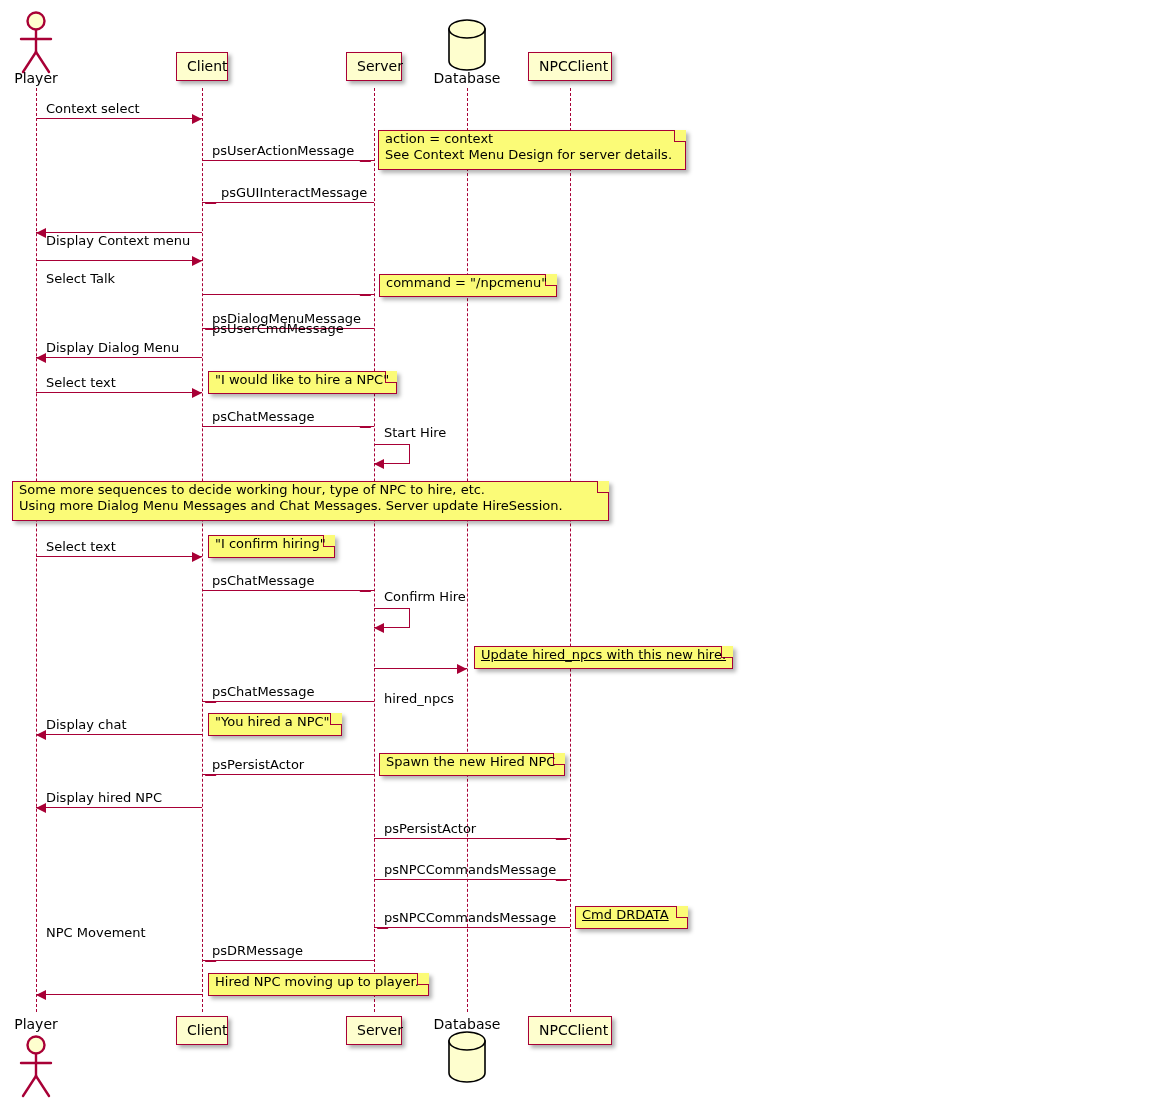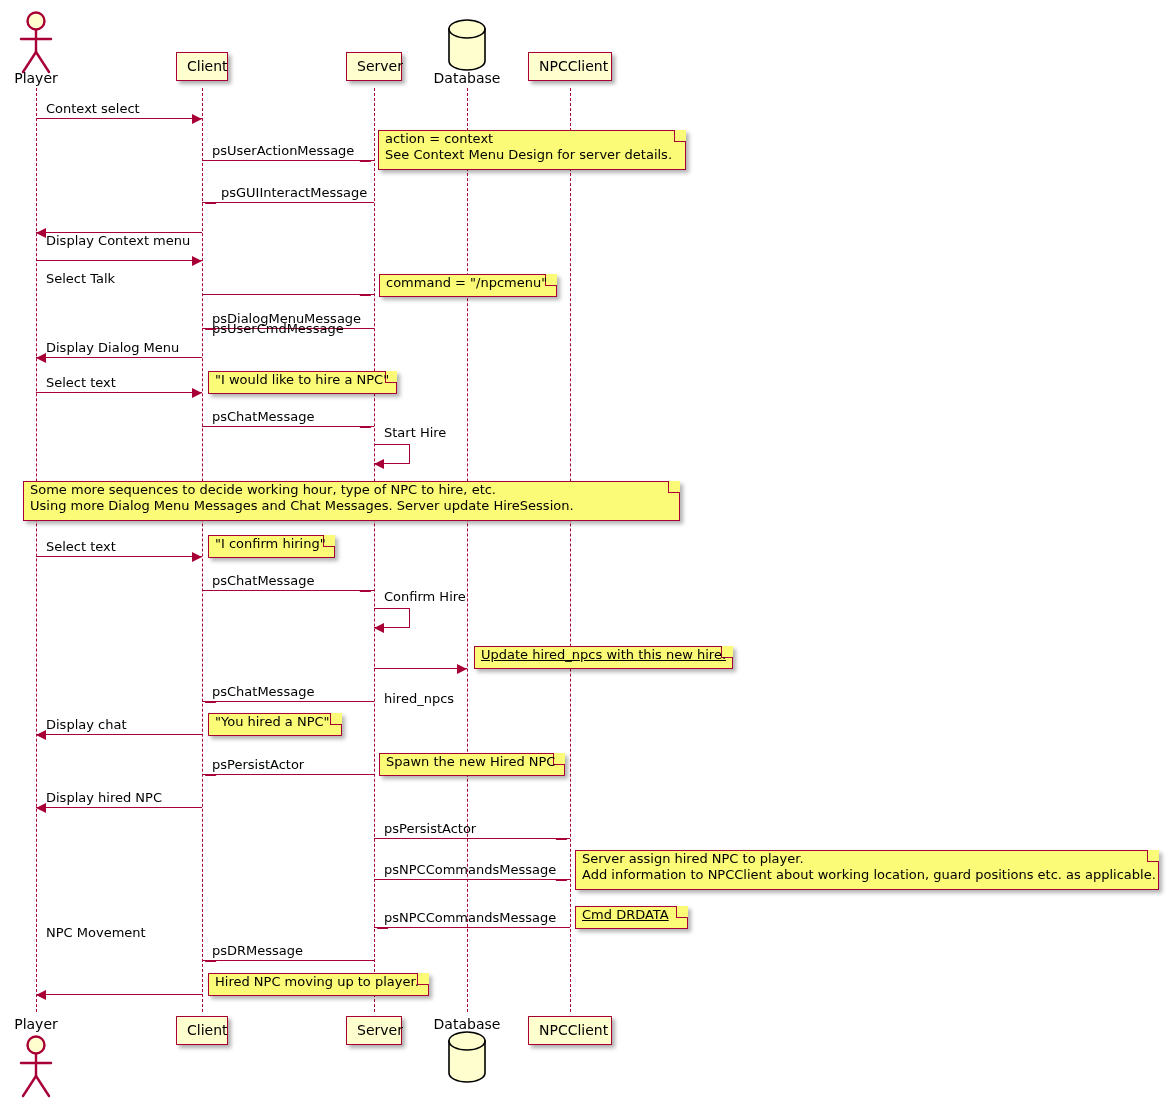--- a/index.html
+++ b/index.html
@@ -272,23 +272,21 @@
     <div class="selfcall" style="left: 374px; top: 444px; width: 36px; height: 20px;"></div>
     <div class="arrowhead solid-left" style="left: 374px; top: 459px;"></div>
     <div class="msg-label" style="left: 384px; top: 426px;">Start Hire</div>
     <div class="selfcall" style="left: 374px; top: 608px; width: 36px; height: 20px;"></div>
     <div class="arrowhead solid-left" style="left: 374px; top: 623px;"></div>
     <div class="msg-label" style="left: 384px; top: 590px;">Confirm Hire</div>
     <div class="note" style="left: 378px; top: 130px; width: 308px; height: 40px;"><div class="fold-cap"></div><div class="fold"></div><div class="note-text">action = context
 See Context Menu Design for server details.</div></div>
     <div class="note" style="left: 379px; top: 274px; width: 178px; height: 23px;"><div class="fold-cap"></div><div class="fold"></div><div class="note-text">command = "/npcmenu"</div></div>
     <div class="note" style="left: 208px; top: 371px; width: 189px; height: 23px;"><div class="fold-cap"></div><div class="fold"></div><div class="note-text">"I would like to hire a NPC"</div></div>
-    <div class="note" style="left: 23px; top: 481px; width: 657px; height: 40px;"><div class="fold-cap"></div><div class="fold"></div><div class="note-text">Some more sequences to decide working hour, type of NPC to hire, etc.
+    <div class="note" style="left: 12px; top: 481px; width: 597px; height: 40px;"><div class="fold-cap"></div><div class="fold"></div><div class="note-text">Some more sequences to decide working hour, type of NPC to hire, etc.
 Using more Dialog Menu Messages and Chat Messages. Server update HireSession.</div></div>
     <div class="note" style="left: 208px; top: 535px; width: 127px; height: 23px;"><div class="fold-cap"></div><div class="fold"></div><div class="note-text">"I confirm hiring"</div></div>
     <div class="note" style="left: 474px; top: 646px; width: 259px; height: 23px; text-decoration: underline;"><div class="fold-cap"></div><div class="fold"></div><div class="note-text">Update hired_npcs with this new hire.</div></div>
     <div class="note" style="left: 208px; top: 713px; width: 134px; height: 23px;"><div class="fold-cap"></div><div class="fold"></div><div class="note-text">"You hired a NPC"</div></div>
     <div class="note" style="left: 379px; top: 753px; width: 186px; height: 23px;"><div class="fold-cap"></div><div class="fold"></div><div class="note-text">Spawn the new Hired NPC</div></div>
-    <div class="note" style="left: 575px; top: 850px; width: 584px; height: 40px;"><div class="fold-cap"></div><div class="fold"></div><div class="note-text">Server assign hired NPC to player.
-Add information to NPCClient about working location, guard positions etc. as applicable.</div></div>
     <div class="note" style="left: 575px; top: 906px; width: 113px; height: 23px; text-decoration: underline;"><div class="fold-cap"></div><div class="fold"></div><div class="note-text">Cmd DRDATA</div></div>
     <div class="note" style="left: 208px; top: 973px; width: 221px; height: 23px;"><div class="fold-cap"></div><div class="fold"></div><div class="note-text">Hired NPC moving up to player.</div></div>
   </div>
 
 </body></html>

